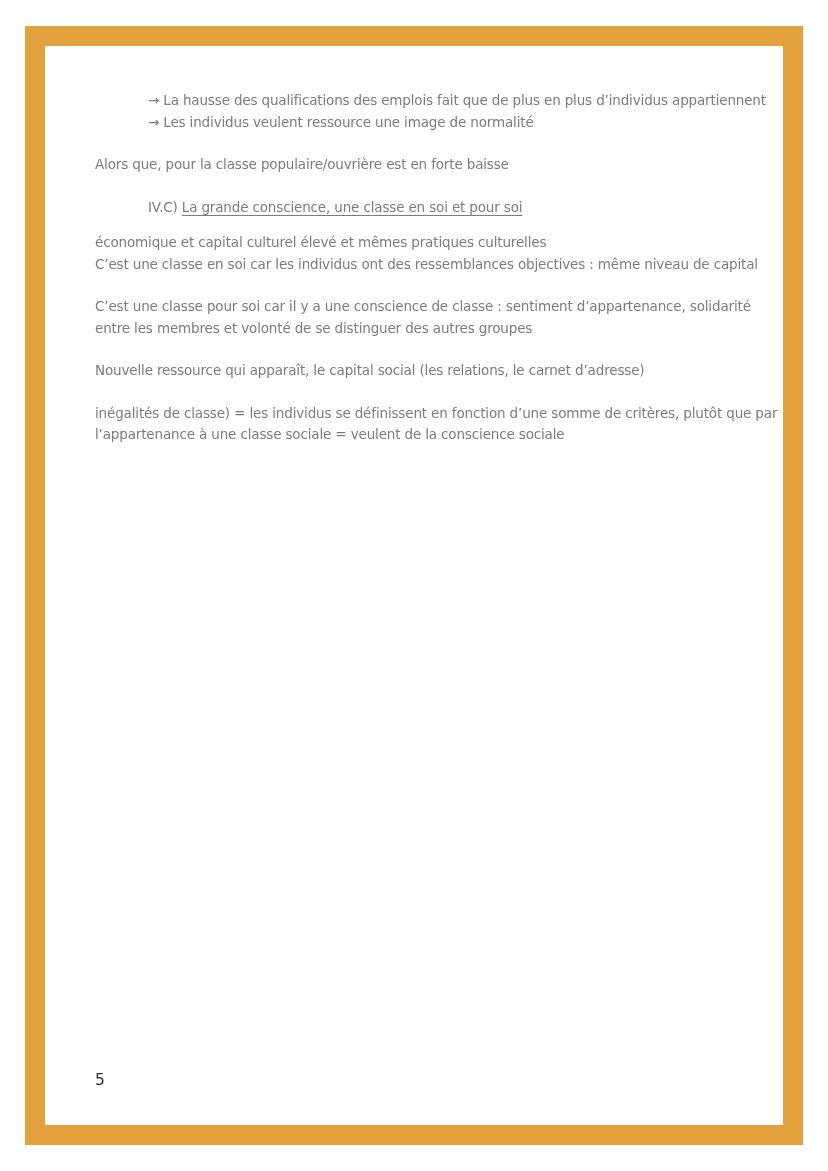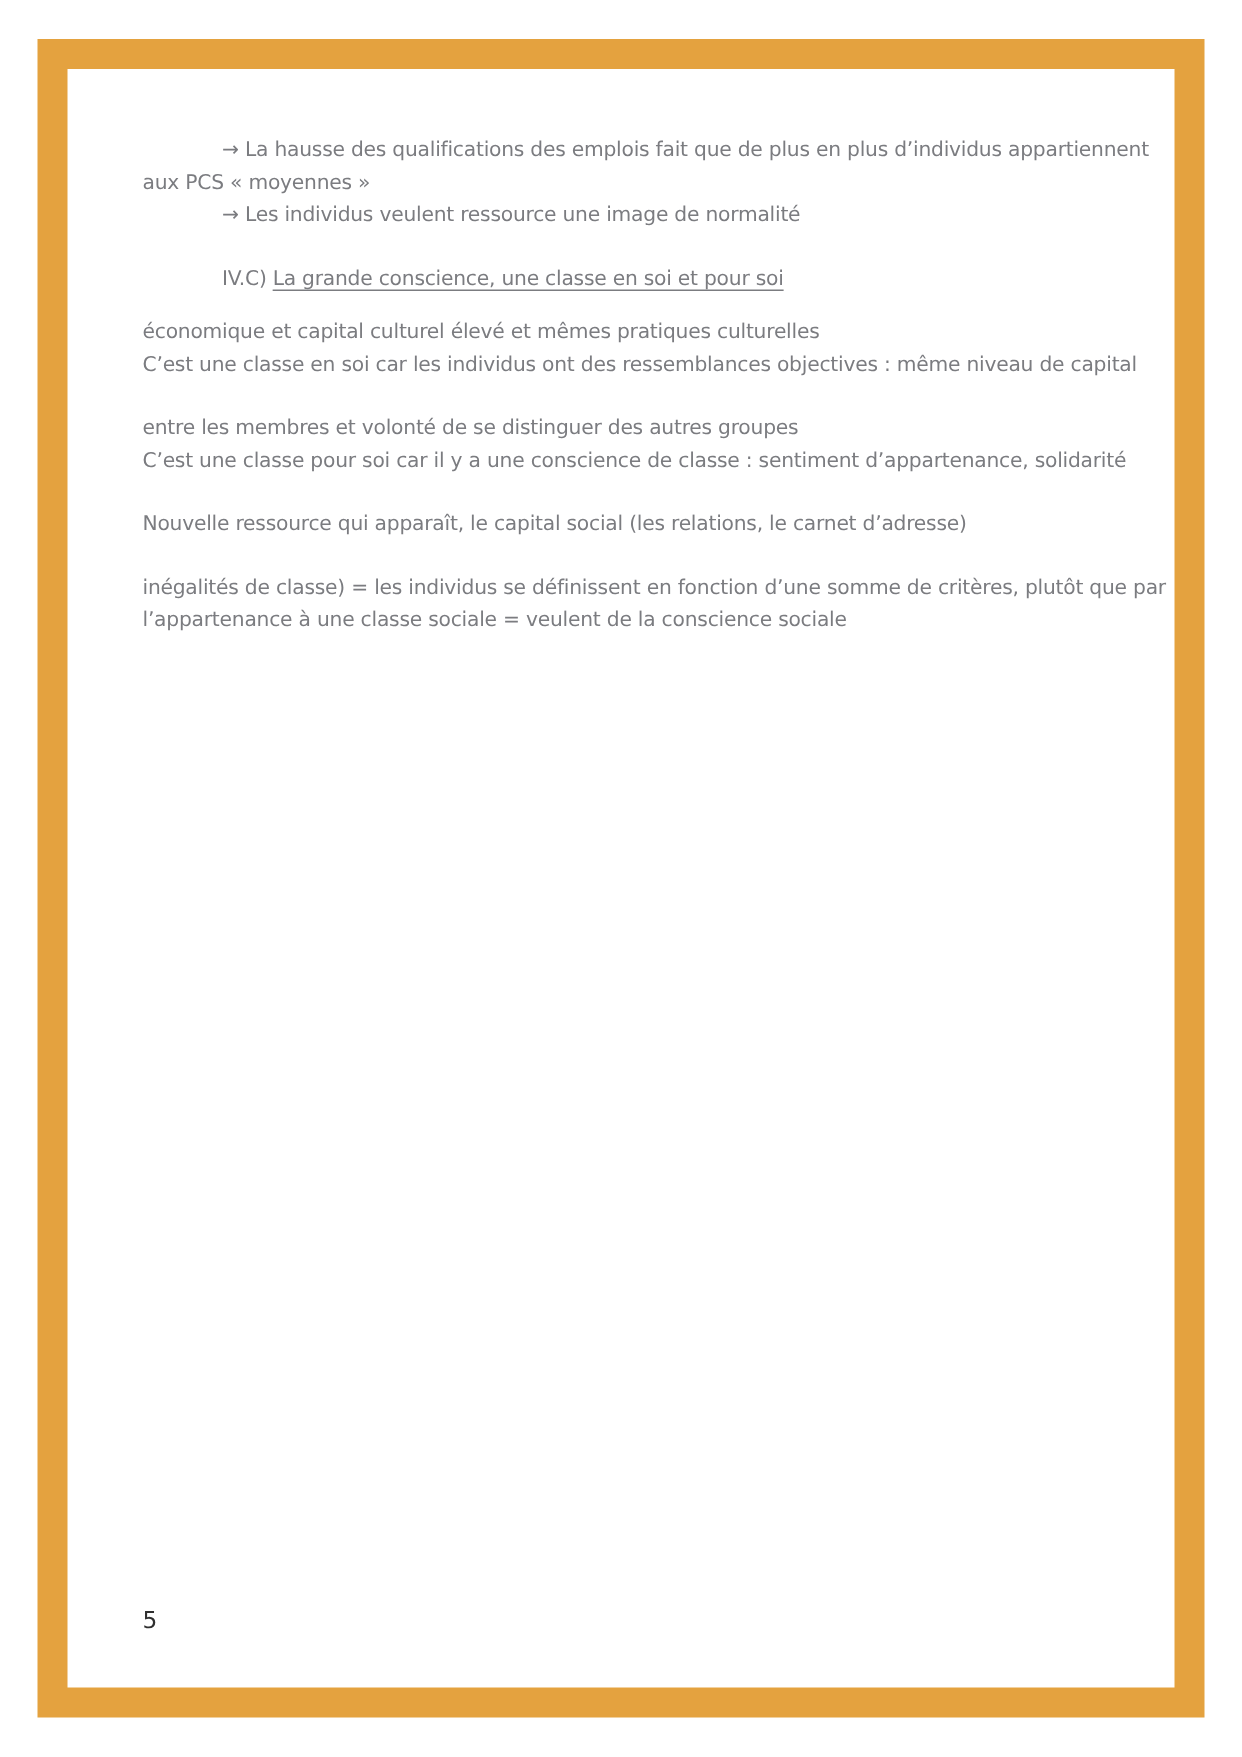--- a/index.html
+++ b/index.html
@@ -61,37 +61,39 @@
   }
 </style>
 </head>
 <body>
 
 <div class="page-frame">
   <div class="doc-body">
 
     <div class="para">
       <div class="line indent">→ La hausse des qualifications des emplois fait que de plus en plus d’individus appartiennent</div>
-      <div class="line">aux PCS « moyennes »</div>
       <div class="line indent">→ Les individus veulent ressource une image de normalité</div>
     </div>
 
+    <div class="para">
+      <div class="line">Alors que, pour la classe populaire/ouvrière est en forte baisse</div>
+    </div>
 
     <div class="heading line indent">
       <span class="h-prefix">IV.C)</span><span class="h-title">La grande conscience, une classe en soi et pour soi</span>
     </div>
 
     <div class="para">
       <div class="line">économique et capital culturel élevé et mêmes pratiques culturelles</div>
       <div class="line">C’est une classe en soi car les individus ont des ressemblances objectives : même niveau de capital</div>
     </div>
 
     <div class="para">
+      <div class="line">C’est une classe pour soi car il y a une conscience de classe : sentiment d’appartenance, solidarité</div>
       <div class="line">entre les membres et volonté de se distinguer des autres groupes</div>
-      <div class="line">C’est une classe pour soi car il y a une conscience de classe : sentiment d’appartenance, solidarité</div>
     </div>
 
     <div class="para">
       <div class="line">Nouvelle ressource qui apparaît, le capital social (les relations, le carnet d’adresse)</div>
     </div>
 
 
     <div class="para">
       <div class="line">inégalités de classe) = les individus se définissent en fonction d’une somme de critères, plutôt que par</div>
       <div class="line">l’appartenance à une classe sociale = veulent de la conscience sociale</div>

